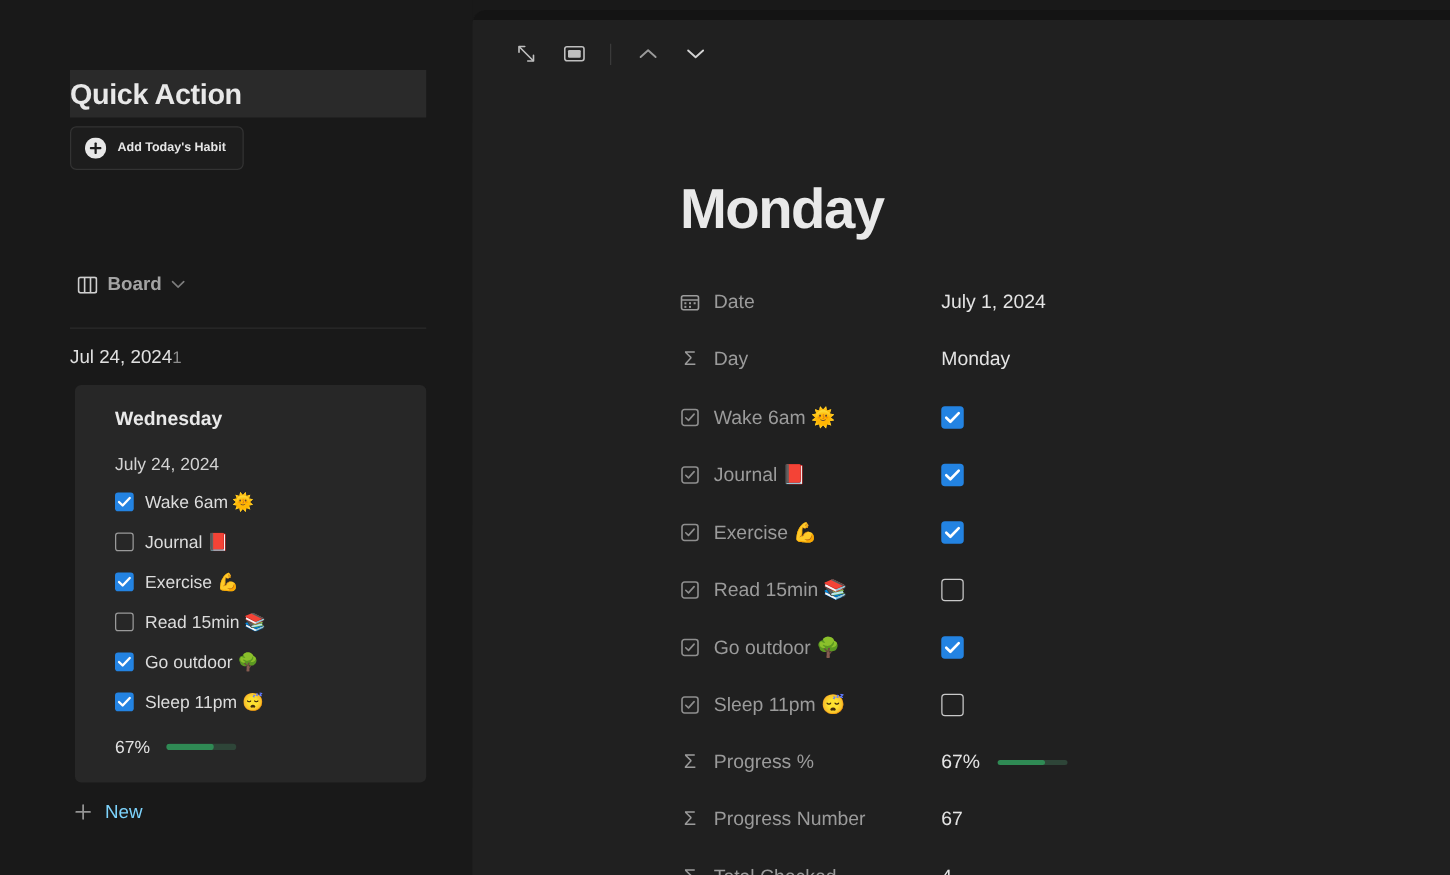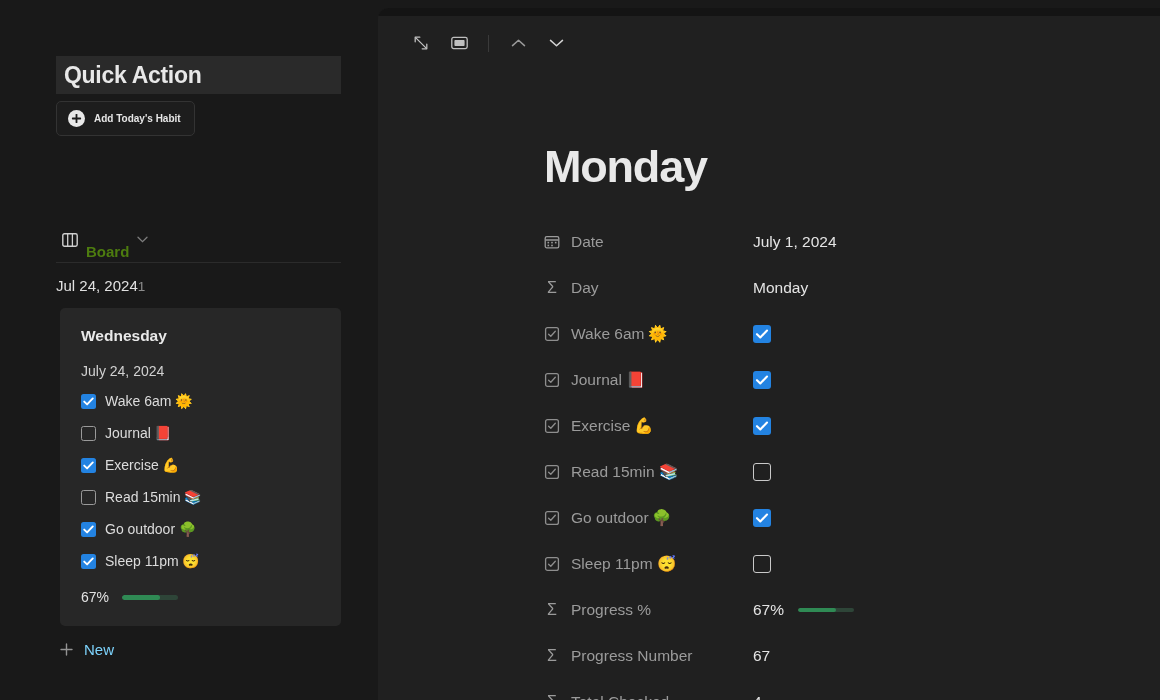--- a/index.html
+++ b/index.html
@@ -17,52 +17,52 @@
   .bg-col-line { position:absolute; width:1px; background:#242424; }
 
   
   .sidebar {
     position:absolute; left:0; top:0; width:378px; height:700px;
     background:#191919; z-index:5;
   }
   .section-head {
     position:absolute; left:56px; width:285px; height:38px;
     background:#2a2a2a; display:flex; align-items:center;
-    padding-left:8px;
+    padding-left:0;
   }
   .section-head span {
     font-size:23px; font-weight:bold; color:#e8e8e8; letter-spacing:-0.3px;
   }
   .add-btn {
     position:absolute; left:56px; top:101px;
     height:35px; display:inline-flex; align-items:center; gap:9px;
     padding:0 13px 0 11px;
     border:1px solid #333; border-radius:5px; background:#1d1d1d;
     cursor:pointer;
   }
   .add-btn .label { font-size:10px; font-weight:bold; color:#e6e6e6; }
   .plus-circle { width:17px; height:17px; display:block; }
 
   .view-row {
     position:absolute; left:62px; top:219px;
     display:flex; align-items:center; gap:8px; cursor:pointer;
   }
-  .view-row .vlabel { font-size:15px; font-weight:bold; color:#4d7c0f;margin-top:24px; }
+  .view-row .vlabel { font-size:15px; font-weight:bold; color:#a3a3a3; }
   .board-icon { width:16px; height:14px; display:block; }
   .chev-sm { width:11px; height:7px; display:block; opacity:.55; }
 
   .hr { position:absolute; left:56px; top:262px; width:285px; height:1px; background:#2b2b2b; }
 
   .group-head { position:absolute; left:56px; top:277px; display:flex; align-items:baseline; }
   .group-head .gdate { font-size:15px; color:#e0e0e0; }
   .group-head .gcount { font-size:13.5px; color:#8d8d8d; }
 
   .card {
     position:absolute; left:60px; top:308px; width:281px; height:318px;
-    background:#272727; border-radius:5px; padding:19px 0 0 0;
+    background:#272727; border-radius:5px; padding:19px 0 0 11px;
   }
   .card .c-title { font-size:15.5px; font-weight:bold; color:#e9e9e9; padding-left:21px; }
   .card .c-date  { font-size:14px; color:#d2d2d2; padding-left:21px; margin-top:18px; }
   .c-item {
     display:flex; align-items:center; gap:9px;
     padding-left:21px; margin-top:12px; height:20px;
   }
   .c-item .txt { font-size:14px; color:#dcdcdc; white-space:nowrap; }
   .cb { width:15px; height:15px; border-radius:2.5px; flex:none; display:block; }
   .cb.on  { background:#2383e2; }

